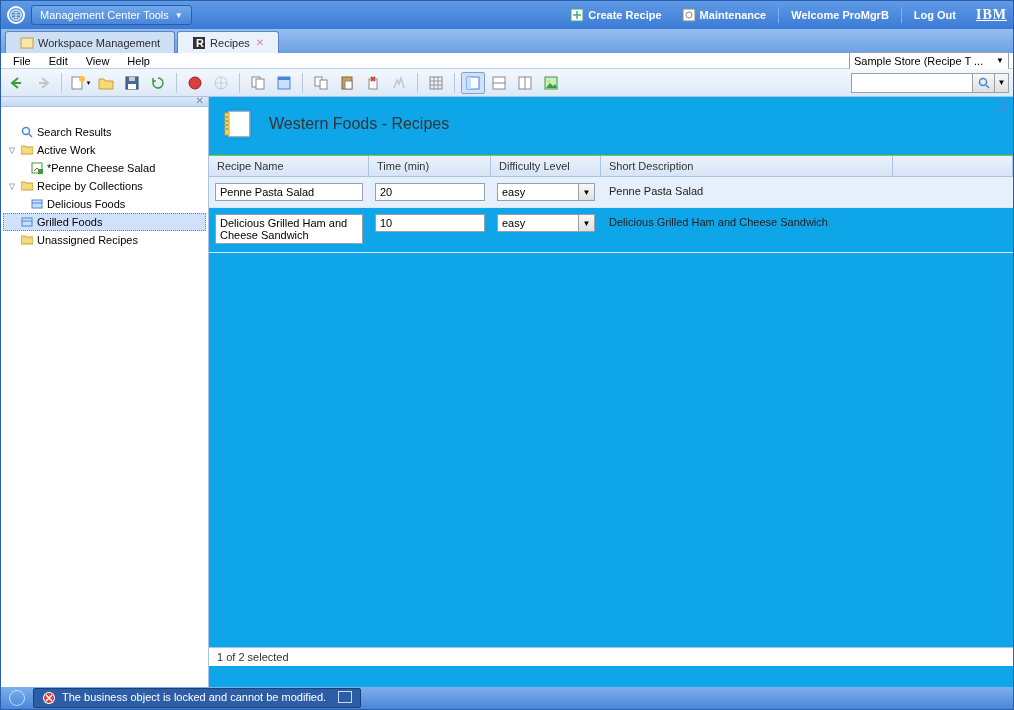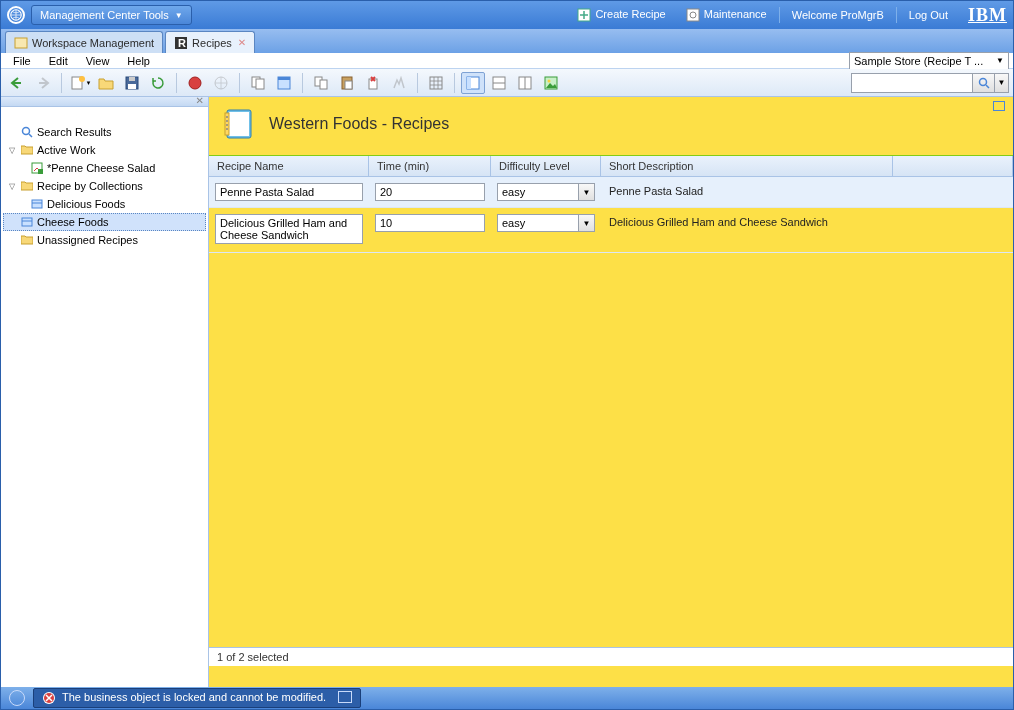--- a/index.html
+++ b/index.html
@@ -4,26 +4,26 @@
 <style>
 *{box-sizing:border-box;margin:0;padding:0;font-family:Tahoma,Arial,sans-serif;font-size:11px;}
 body{background:#fff;overflow:hidden;}
 .app{width:1014px;height:710px;display:flex;flex-direction:column;border:1px solid #2a5fab;}
 .titlebar{height:28px;background:linear-gradient(#5f9ae6,#3a7bd5);display:flex;align-items:center;padding:0 6px;color:#fff;}
 .globe{width:18px;height:18px;border:2px solid #fff;border-radius:50%;display:flex;align-items:center;justify-content:center;margin-right:6px;}
 .globe svg{width:14px;height:14px;}
 .tools-btn{background:linear-gradient(#6fa8ec,#4a86d8);border:1px solid #2a5fab;border-radius:3px;padding:3px 8px;display:flex;align-items:center;gap:6px;color:#fff;cursor:pointer;}
 .tools-btn .arrow{font-size:8px;}
 .spacer{flex:1;}
-.tb-link{display:flex;align-items:flex-start;gap:4px;padding:0 10px;color:#fff;cursor:pointer;}
+.tb-link{display:flex;align-items:center;gap:4px;padding:0 10px;color:#fff;cursor:pointer;font-weight:bold;}
 .tb-link svg{width:14px;height:14px;}
 .tb-sep{width:1px;height:16px;background:#7eb0ea;margin:0 2px;}
-.ibm{font-weight:bold;letter-spacing:1px;margin-left:10px;font-size:18px;font-family:Georgia,serif;text-decoration:underline;}
+.ibm{font-weight:bold;letter-spacing:1px;margin-left:10px;font-size:14px;font-family:Georgia,serif;text-decoration:underline;}
 .tabstrip{height:24px;background:linear-gradient(#97bdf0,#6ca1e6);display:flex;align-items:end;padding:2px 4px 0;}
-.tab{height:22px;display:flex;align-items:center;gap:4px;padding:0 8px;border:1px solid #5a86c2;border-bottom:none;border-radius:3px 3px 0 0;background:#cddff5;margin-right:2px;cursor:pointer;color:#2c2c2c;}
+.tab{height:22px;display:flex;align-items:center;gap:4px;padding:0 14px;border:1px solid #5a86c2;border-bottom:none;border-radius:3px 3px 0 0;background:#cddff5;margin-right:2px;cursor:pointer;color:#2c2c2c;}
 .tab.active{background:#e8f1fc;border-color:#5a86c2;}
 .tab .ic{width:14px;height:14px;display:flex;align-items:center;justify-content:center;}
 .close-x{font-size:10px;color:#d88;cursor:pointer;margin-left:2px;}
 .menubar{height:16px;display:flex;align-items:center;padding:0 4px;border-bottom:1px solid #bcd3f0;justify-content:space-between;background:#fff;}
 .menus{display:flex;gap:2px;}
 .menu{padding:3px 8px;cursor:pointer;}
 .store-sel{border:1px solid #98a0ac;background:#fff;padding:2px 4px;display:flex;align-items:center;gap:6px;cursor:pointer;min-width:160px;justify-content:space-between;}
 .toolbar{height:28px;background:linear-gradient(#f4f8fd,#dde9f7);border-bottom:1px solid #a9c3e6;display:flex;align-items:center;padding:0 4px;gap:2px;}
 .tbtn{width:24px;height:22px;display:flex;align-items:center;justify-content:center;cursor:pointer;border:1px solid transparent;border-radius:2px;}
 .tbtn.disabled{opacity:0.4;cursor:default;}
@@ -36,21 +36,21 @@
 .body{flex:1;display:flex;min-height:0;}
 .tree-pane{width:208px;border-right:1px solid #a9c3e6;background:#fff;display:flex;flex-direction:column;}
 .tree-pane-head{height:10px;background:linear-gradient(#dce9fa,#c4d9f3);border-bottom:1px solid #a9c3e6;position:relative;}
 .tree-close{position:absolute;right:4px;top:-2px;font-size:10px;color:#888;cursor:pointer;}
 .tree{padding:16px 2px;overflow:auto;flex:1;}
 .tn{display:flex;align-items:center;gap:3px;padding:2px 4px;cursor:pointer;white-space:nowrap;color:#000;}
 .tn.sel{background:#d0e2fb;border:1px dotted #5a86c2;padding:1px 3px;}
 .tn .exp{width:10px;font-size:8px;color:#666;display:inline-block;text-align:center;}
 .tn .ic{width:14px;height:14px;display:flex;align-items:center;justify-content:center;}
 .ind1{padding-left:14px;}
-.main{flex:1;display:flex;flex-direction:column;background:#fde047;min-width:0;}
+.main{flex:1;display:flex;flex-direction:column;background:#0ea5e9;min-width:0;}
 .main-head{display:flex;align-items:center;gap:12px;padding:10px 14px 14px;position:relative;}
 .main-head .book-ic{width:34px;height:34px;}
 .main-title{font-size:16px;color:#333;}
 .win-ic{position:absolute;right:8px;top:4px;width:12px;height:10px;border:1px solid #4a86d8;cursor:pointer;}
 .grid{border-top:1px solid #84cc16;}
 .ghead{display:flex;background:linear-gradient(#eaf2fc,#d6e4f5);border-bottom:1px solid #a9c3e6;}
 .gcol{padding:4px 8px;border-right:1px solid #a9c3e6;color:#333;}
 .c1{width:160px;}.c2{width:122px;}.c3{width:110px;}.c4{flex:1;}.c5{width:120px;}
 .grow{display:flex;border-bottom:1px solid #dce7f5;align-items:flex-start;padding:4px 0;}
 .grow.sel{background:#e6f0fc;}
@@ -334,21 +334,21 @@
           <span>Delicious Foods</span>
         </div>
         <div class="tn ind1 sel">
           <span class="exp"></span>
           <span class="ic">
               <svg width="12" height="12" viewBox="0 0 12 12">
                 <rect x="1" y="2" width="10" height="8" fill="#c8e0ff" stroke="#4a86d8"></rect>
                 <path d="M1 5h10" stroke="#4a86d8"></path>
               </svg>
             </span>
-          <span>Cheese Foods</span>
+          <span>Grilled Foods</span>
         </div>
         <div class="tn">
           <span class="exp"></span>
           <span class="ic">
               <svg width="12" height="10" viewBox="0 0 12 10">
                 <path d="M0 1h4l1 1h7v7H0z" fill="#f8d878" stroke="#c8a030"></path>
               </svg>
             </span>
           <span>Unassigned Recipes</span>
         </div>

